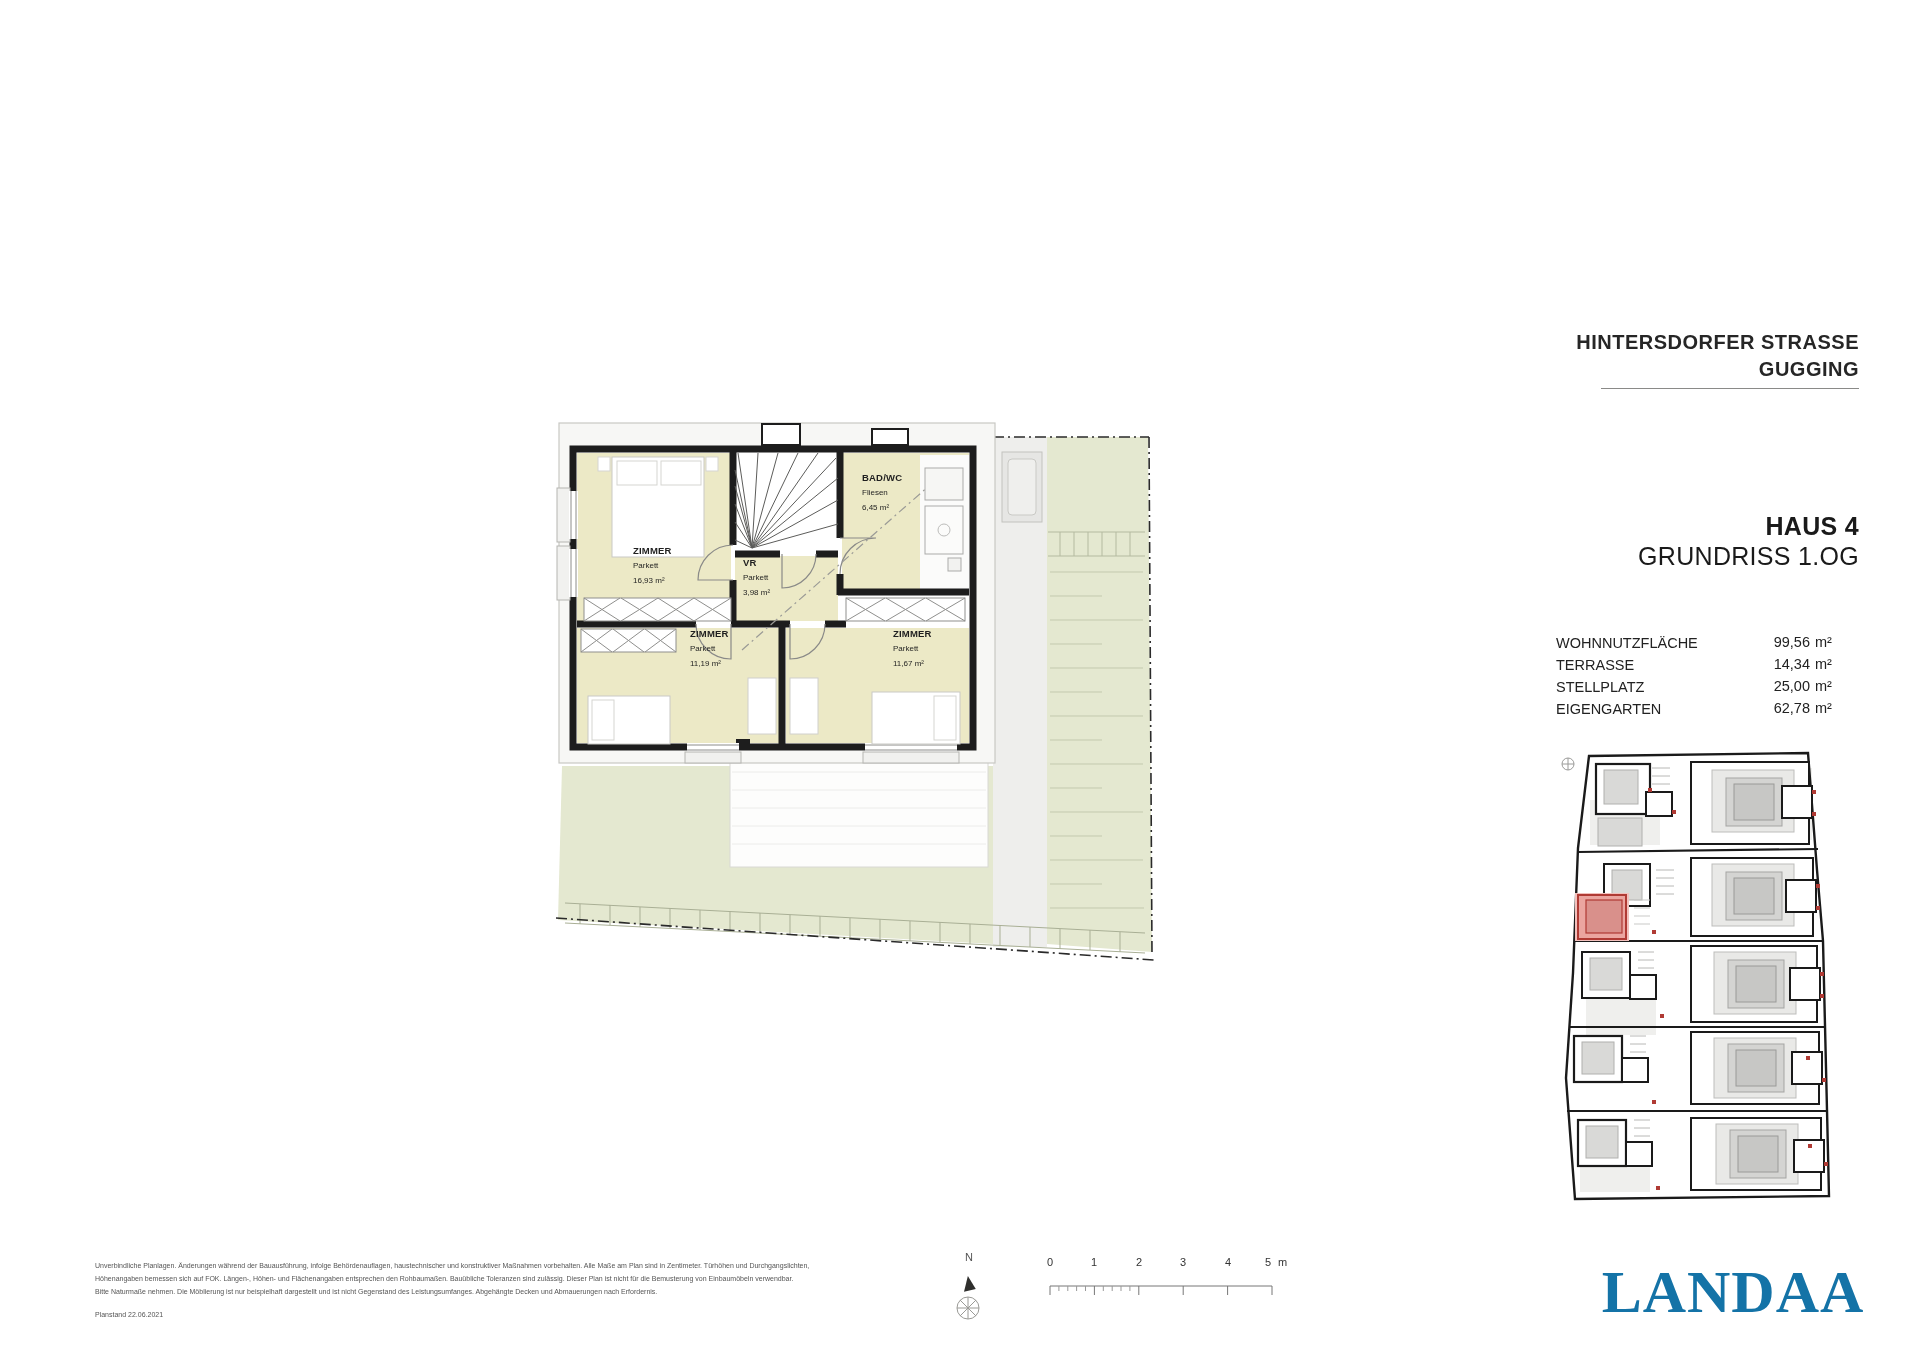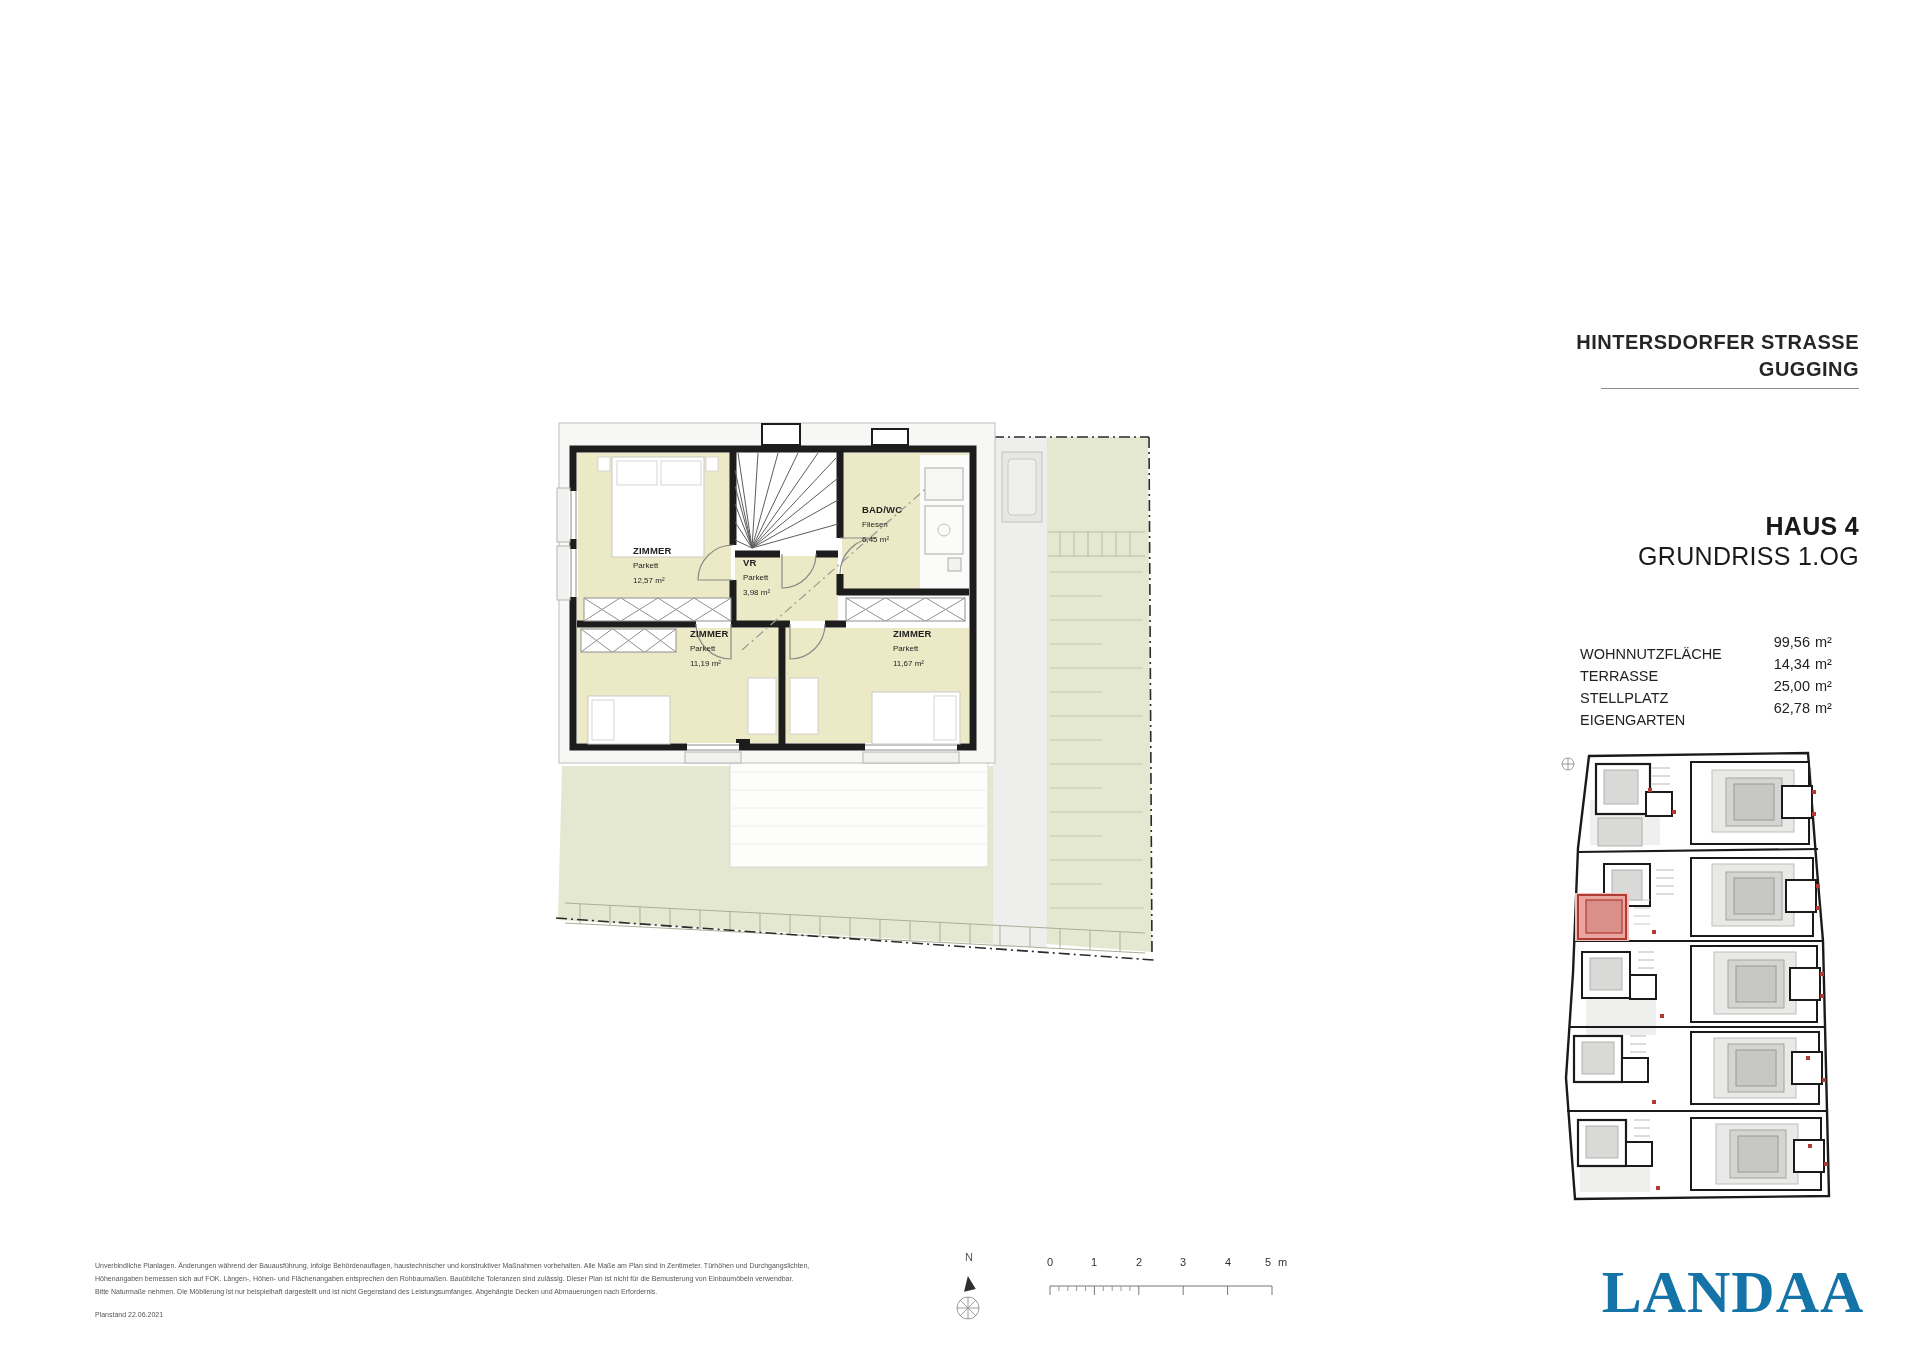--- a/index.html
+++ b/index.html
@@ -6,21 +6,21 @@
   #page{position:relative;width:1920px;height:1358px;background:#ffffff;overflow:hidden;
         font-family:"Liberation Sans",sans-serif;color:#1d1d1d;}
   .abs{position:absolute;}
   
   .hdr{font-size:20px;font-weight:700;letter-spacing:.5px;line-height:27px;text-align:right;color:#262626;}
   .hdr-rule{height:0;border-top:1.5px solid #8a8a88;}
   .ttl{font-size:25px;font-weight:700;letter-spacing:.3px;line-height:30px;text-align:right;color:#1a1a1a;}
   .ttl .light{font-weight:400;}
   .area-table{font-size:14.5px;color:#222;}
   .area-row{position:absolute;left:0;width:287px;height:22px;}
-  .area-row .lbl{position:absolute;left:0;top:12px;margin-left:24px;}
+  .area-row .lbl{position:absolute;left:0;top:1px;}
   .area-row .val{position:absolute;right:33px;top:0;text-align:right;}
   .area-row .unit{position:absolute;right:0;top:0;width:28px;text-align:left;}
   
   .room-label{position:absolute;line-height:15px;color:#1f1f1f;}
   .room-label .rname{font-size:9.5px;font-weight:700;letter-spacing:.2px;display:block;}
   .room-label .rfloor{font-size:8px;display:block;}
   .room-label .rarea{font-size:8px;display:block;}
   
   .sb-num{position:absolute;top:1256px;width:22px;text-align:center;font-size:11px;color:#333;}
   .sb-unit{position:absolute;top:1256px;font-size:11px;color:#333;}
@@ -229,28 +229,28 @@
       <rect x="925" y="468" width="38" height="32" fill="#f6f6f4" stroke="#ababa9" stroke-width="1"></rect>
       <rect x="925" y="506" width="38" height="48" fill="#fbfbfa" stroke="#ababa9" stroke-width="1"></rect>
       <circle cx="944" cy="530" r="6" fill="none" stroke="#bcbcba" stroke-width="1"></circle>
       <rect x="948" y="558" width="13" height="13" fill="#f2f2f0" stroke="#ababa9" stroke-width="1"></rect>
     </g>
   </svg>
 
   <div class="room-label" style="left:633px;top:543px;">
     <span class="rname">ZIMMER</span>
     <span class="rfloor">Parkett</span>
-    <span class="rarea">12,57 m²</span>
+    <span class="rarea">16,93 m²</span>
   </div>
   <div class="room-label" style="left:743px;top:555px;">
     <span class="rname">VR</span>
     <span class="rfloor">Parkett</span>
     <span class="rarea">3,98 m²</span>
   </div>
-  <div class="room-label" style="left:862px;top:502px;">
+  <div class="room-label" style="left:862px;top:470px;">
     <span class="rname">BAD/WC</span>
     <span class="rfloor">Fliesen</span>
     <span class="rarea">6,45 m²</span>
   </div>
   <div class="room-label" style="left:690px;top:626px;">
     <span class="rname">ZIMMER</span>
     <span class="rfloor">Parkett</span>
     <span class="rarea">11,19 m²</span>
   </div>
   <div class="room-label" style="left:893px;top:626px;">

